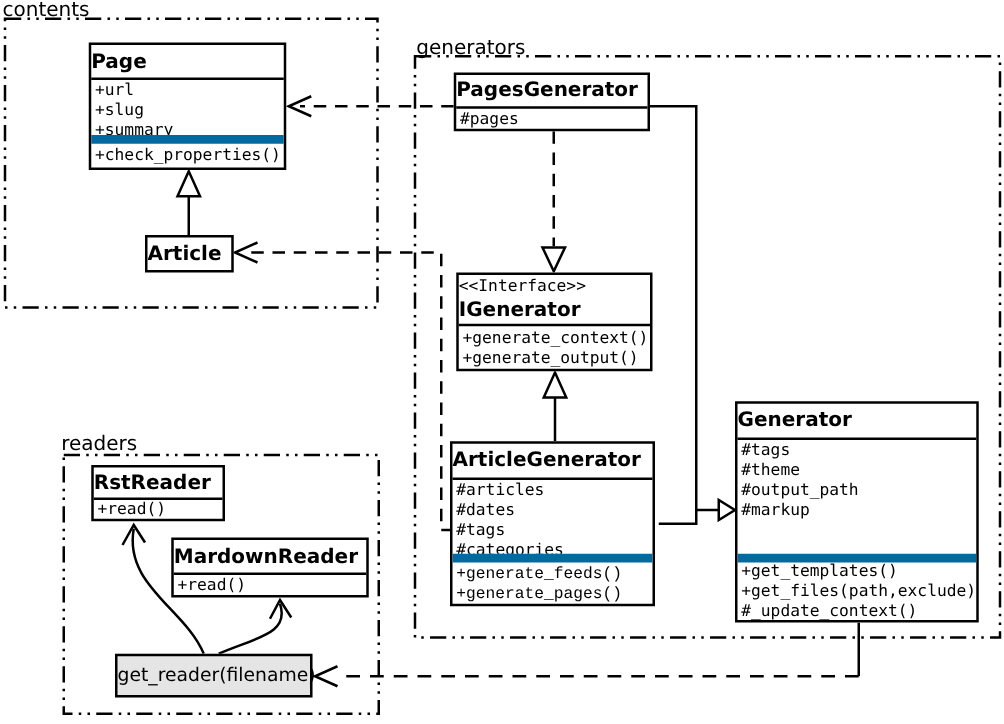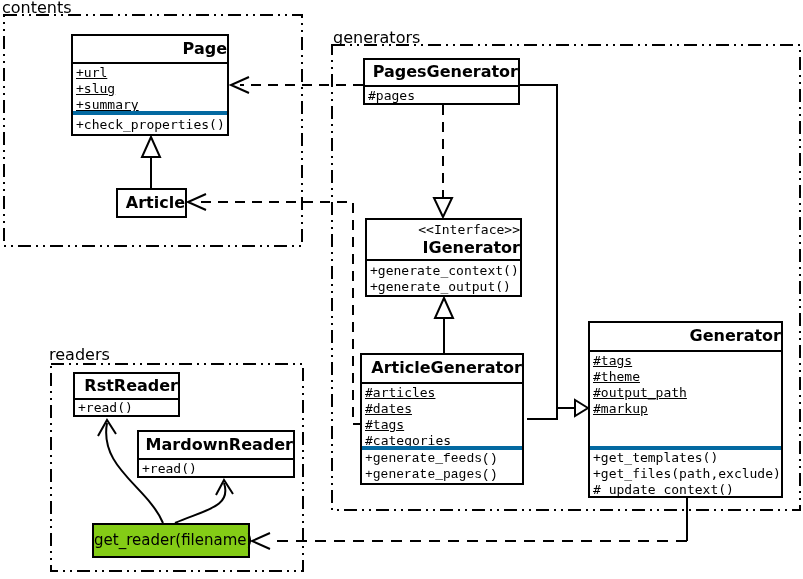--- a/index.html
+++ b/index.html
@@ -1,30 +1,30 @@
 <!DOCTYPE html>
 <html><head>
 <meta charset="utf-8">
 <style>
   html,body{margin:0;padding:0;}
   #canvas{position:relative;width:803px;height:579px;background:#fff;overflow:hidden;
           font-family:"DejaVu Sans",sans-serif;color:#000;}
   #wires{position:absolute;left:0;top:0;width:803px;height:579px;}
   .pkg-label{position:absolute;font-size:16px;line-height:18px;white-space:nowrap;}
   .cls{position:absolute;border:2px solid #000;background:#fff;box-sizing:border-box;}
-  .cls-title{font-weight:bold;font-size:16px;text-align:right;border-bottom:2px solid #000;
+  .cls-title{font-weight:bold;font-size:16px;text-align:left;border-bottom:2px solid #000;
              white-space:nowrap;overflow:hidden;}
   .cls-title.no-sep{border-bottom:none;}
   .compartment{font-family:"DejaVu Sans Mono",monospace;font-size:13px;padding:1px 3px;
                box-sizing:border-box;overflow:hidden;}
-  .compartment.sep{border-bottom:4px solid #0369a1;text-decoration:underline;}
+  .compartment.sep{border-bottom:7px solid #0369a1;}
   .row{line-height:16px;white-space:pre;}
   .stereotype{font-family:"DejaVu Sans Mono",monospace;font-weight:normal;font-size:13px;line-height:16px;}
   .iface-name{font-weight:bold;font-size:16px;line-height:19px;}
-  .plain-node{position:absolute;border:2px solid #000;background:#84cc16;box-sizing:border-box;
+  .plain-node{position:absolute;border:2px solid #000;background:#e5e5e5;box-sizing:border-box;
               text-align:center;font-size:15px;}
 </style>
 </head>
 <body>
 
 <div id="canvas">
 
   <svg id="wires" viewBox="0 0 803 579" xmlns="http://www.w3.org/2000/svg">
 
     <rect x="4" y="15" width="298" height="231" fill="none" stroke="#000" stroke-width="2" stroke-dasharray="13 5 2 5 2 5"></rect>

